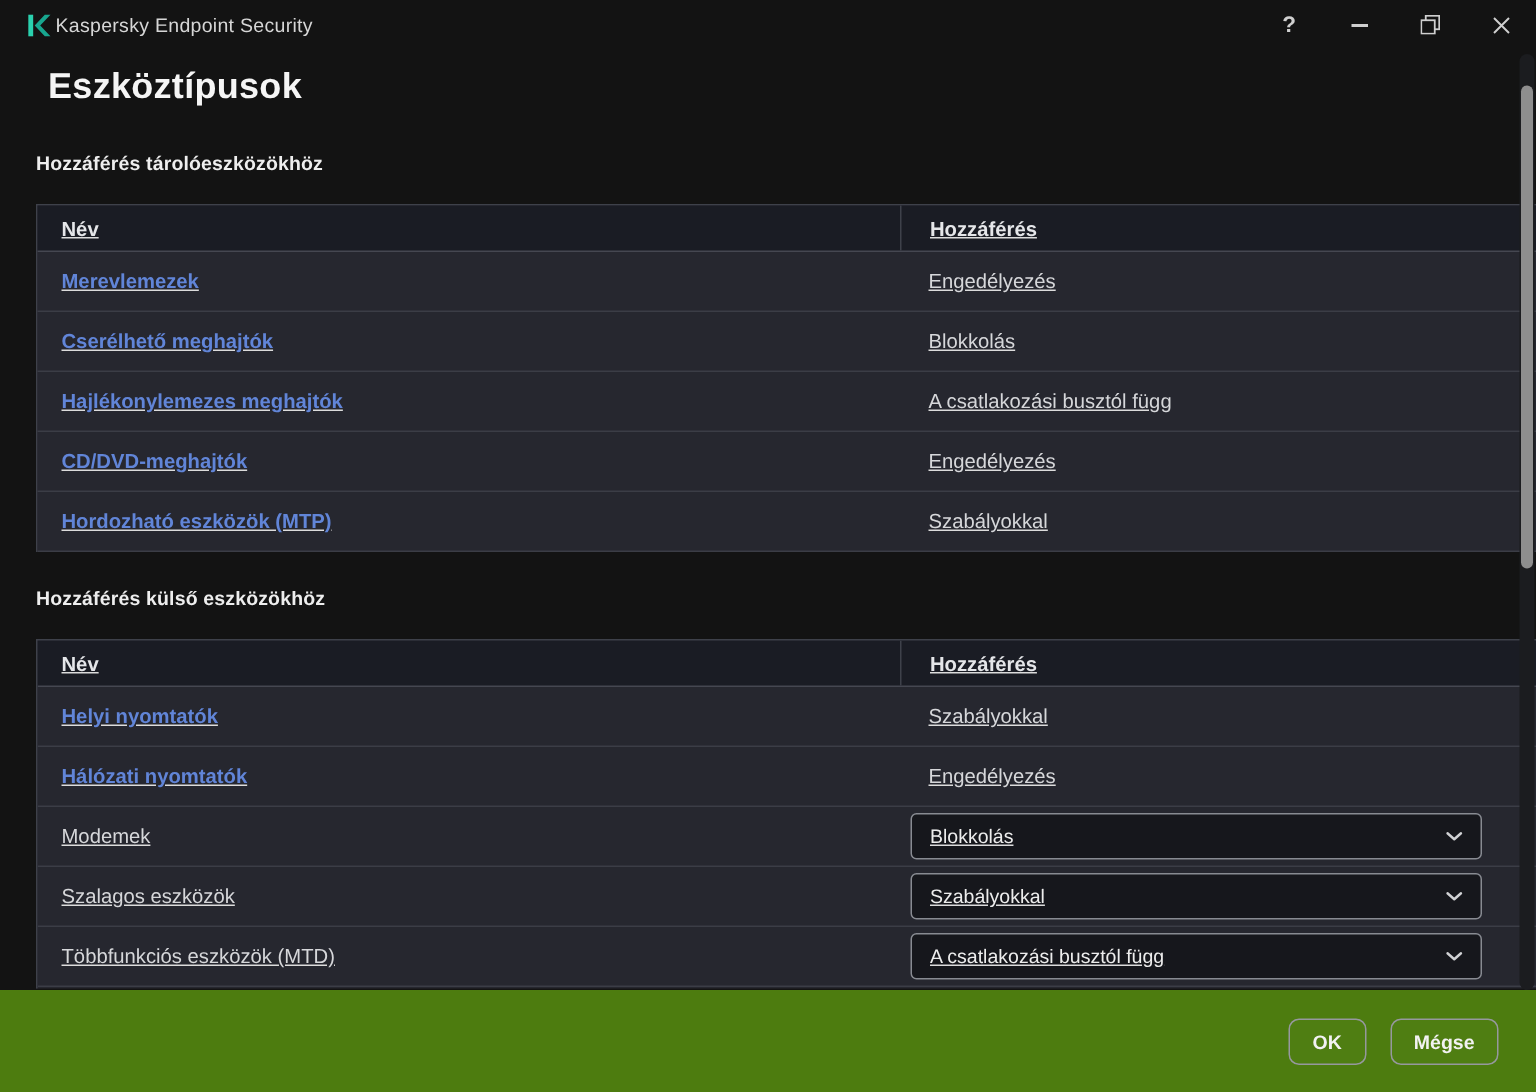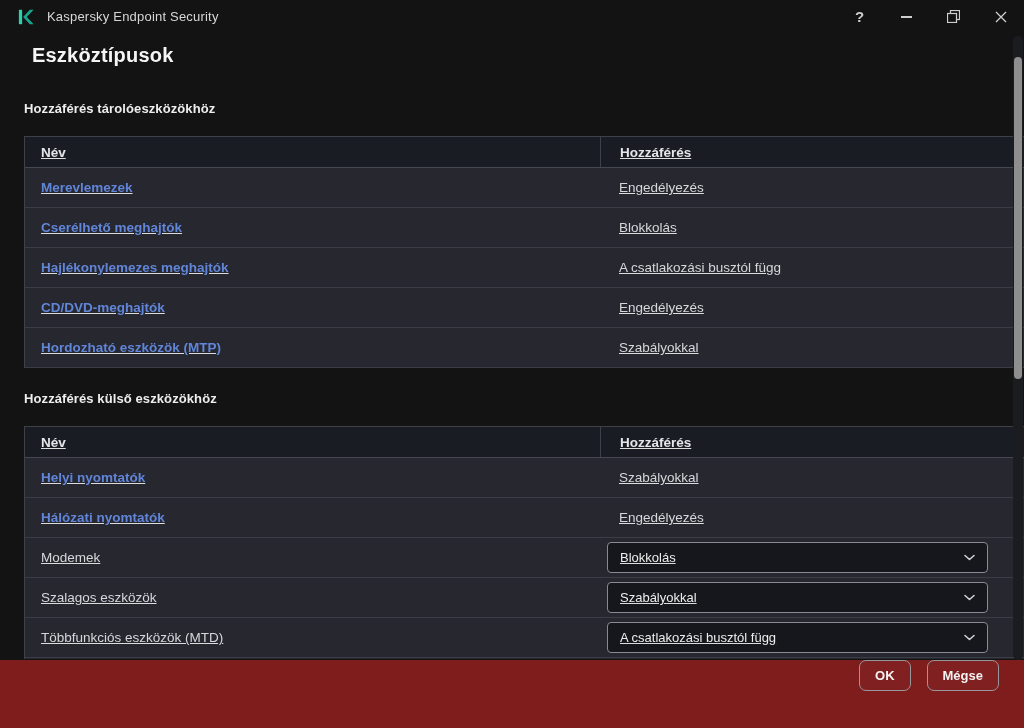--- a/index.html
+++ b/index.html
@@ -11,35 +11,35 @@
     font-family: "Liberation Sans", sans-serif;
     color: #dcdcdc;
   }
 
   
   .titlebar {
     position: absolute; top:0; left:0; width:1024px; height:33px;
     display:flex; align-items:center; justify-content:space-between;
     padding-left:16px;
   }
-  .title-left { display:flex; align-items:center; gap:13px; }
+  .title-left { display:flex; align-items:center; gap:3px; }
   .logo { width:18px; height:18px; display:flex; align-items:center; justify-content:center; }
   .app-title { font-size:13px; color:#d6d6d6; letter-spacing:.2px; }
   .controls { display:flex; height:33px; }
   .winbtn {
     width:47px; height:33px; border:none; background:transparent; cursor:pointer;
     display:flex; align-items:center; justify-content:center;
     color:#cfcfcf; font-size:15px; font-weight:700; font-family:inherit;
   }
   .min-glyph { display:block; width:11px; height:2px; background:#cfcfcf; }
 
   
   .page-title {
     position:absolute; top:44px; left:32px;
-    font-size:20px; font-weight:700; color:#f5f5f5; letter-spacing:.2px;
+    font-size:24px; font-weight:700; color:#f5f5f5; letter-spacing:.2px;
   }
   .section-heading {
     position:absolute; left:24px;
     font-size:13px; font-weight:700; color:#eeeeee; letter-spacing:.1px;
   }
   .section-heading.s1 { top:101px; }
   .section-heading.s2 { top:391px;text-align:center; }
 
   
   .table {
@@ -74,22 +74,22 @@
     background:#16171c; border:1px solid #888b92; border-radius:4px;
     display:flex; align-items:center; justify-content:space-between;
     padding:0 11px 0 12px; cursor:pointer;
   }
   .select-value { font-size:13px; color:#ededed; }
   .chevron { display:flex; align-items:center; }
 
   
   .footer {
     position:absolute; left:0; top:660px; width:1024px; height:68px;
-    background:#7f1d1d;
-    display:flex; align-items:flex-start; justify-content:flex-end;
+    background:#4d7c0f;
+    display:flex; align-items:center; justify-content:flex-end;
     gap:16px; padding-right:25px;
   }
   .btn {
     height:31px; padding:0 15px; min-width:44px;
     background:rgba(255,255,255,0.015);
     border:1px solid #96989e; border-radius:7px;
     color:#f2f2f2; font-size:13px; font-weight:700; font-family:inherit;
     cursor:pointer;
   }
 

